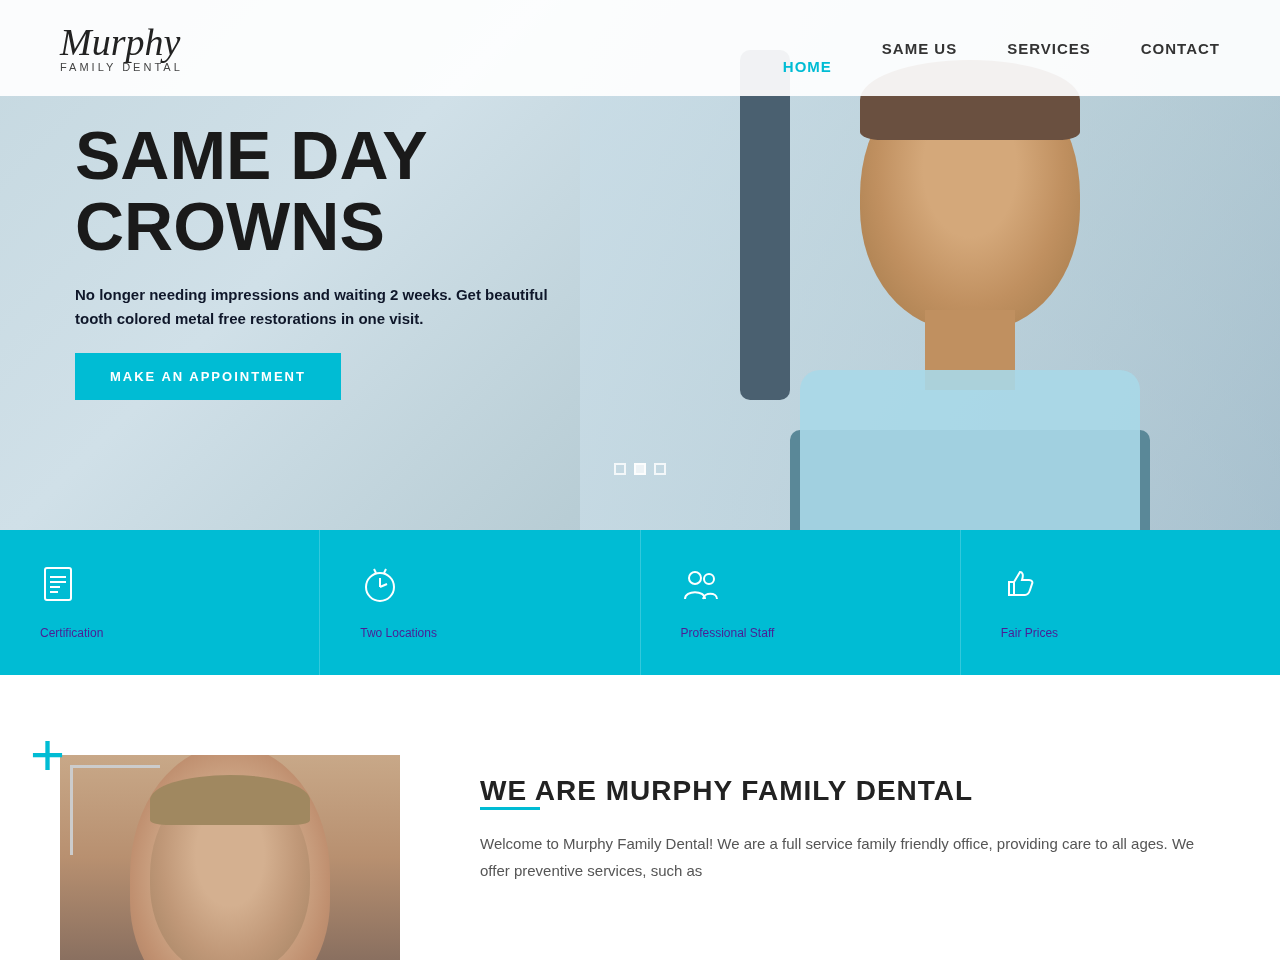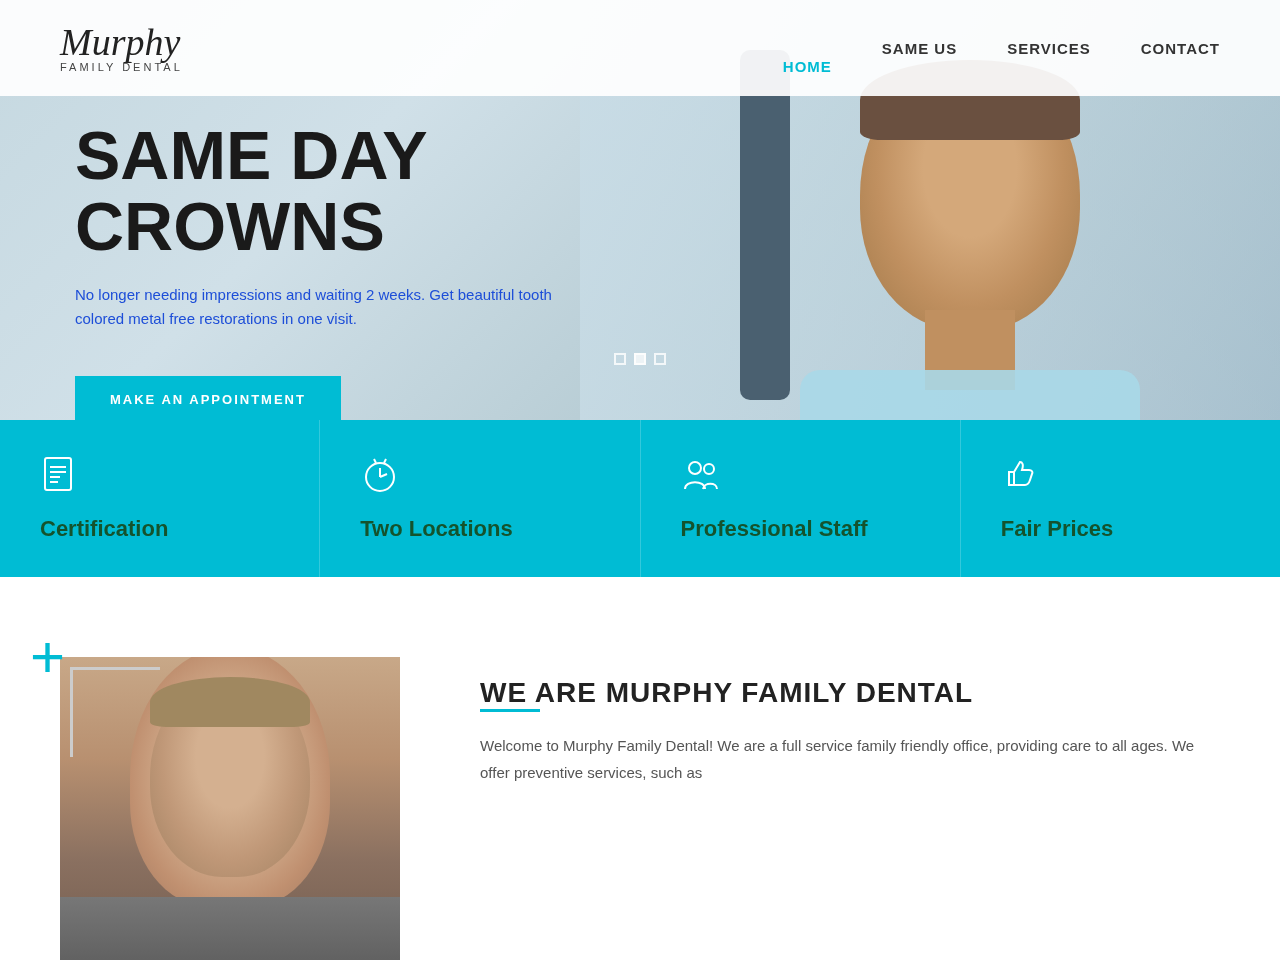--- a/index.html
+++ b/index.html
@@ -45,21 +45,21 @@
       font-weight: 600;
       letter-spacing: 1px;
       color: #333;
     }
     nav a.active { color: #00bcd4; margin-top: 36px; }
 
     
     .hero {
       position: relative;
       width: 100%;
-      height: 420px;
+      height: 530px;
       overflow: hidden;
       background: #b0c8d0;
     }
     
     .hero-overlay-bg {
       position: absolute;
       top: 0; left: 0; right: 0; bottom: 0;
       background: linear-gradient(135deg, #c5d8e0 0%, #d0e0e8 30%, #b8cdd5 60%, #9fb8c8 100%);
       z-index: 0;
     }
@@ -71,24 +71,25 @@
     .hero-title {
       font-size: 68px;
       font-weight: 900;
       color: #1a1a1a;
       line-height: 1.05;
       text-transform: uppercase;
       margin-bottom: 20px;
     }
     .hero-subtitle {
       font-size: 15px;
-      color: #1d4ed8;
+      color: #0f172a;
       max-width: 480px;
       line-height: 1.6;
-      margin-bottom: 45px;
+      margin-bottom: 22px;
+      font-weight: bold;
     }
     .hero-btn {
       display: inline-block;
       background: #00bcd4;
       color: #fff;
       font-size: 13px;
       font-weight: 700;
       letter-spacing: 2px;
       text-transform: uppercase;
       padding: 16px 35px;
@@ -131,23 +132,23 @@
       gap: 15px;
       border-right: 1px solid rgba(255,255,255,0.2);
     }
     .feature-item:last-child { border-right: none; }
     .feature-icon {
       font-size: 38px;
       color: rgba(255,255,255,0.9);
       line-height: 1;
     }
     .feature-label {
-      font-size: 22px;
-      color: #14532d;
-      font-weight: 700;
+      font-size: 12px;
+      color: #4c1d95;
+      font-weight: 400;
     }
 
     
     .about-section {
       display: flex;
       padding: 80px 60px 60px;
       gap: 80px;
       align-items: flex-start;
       background: #fff;
     }

